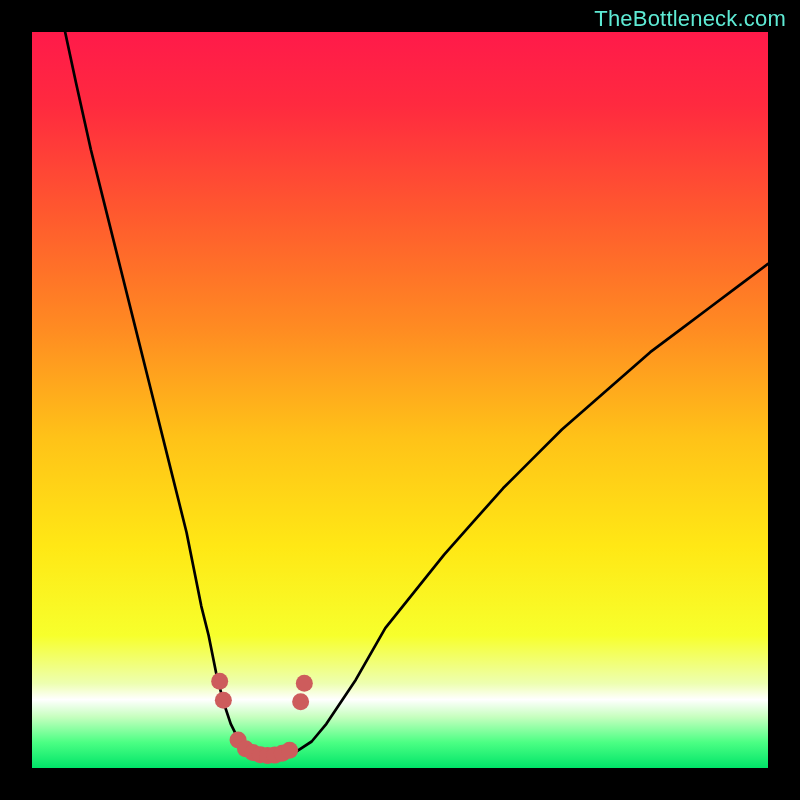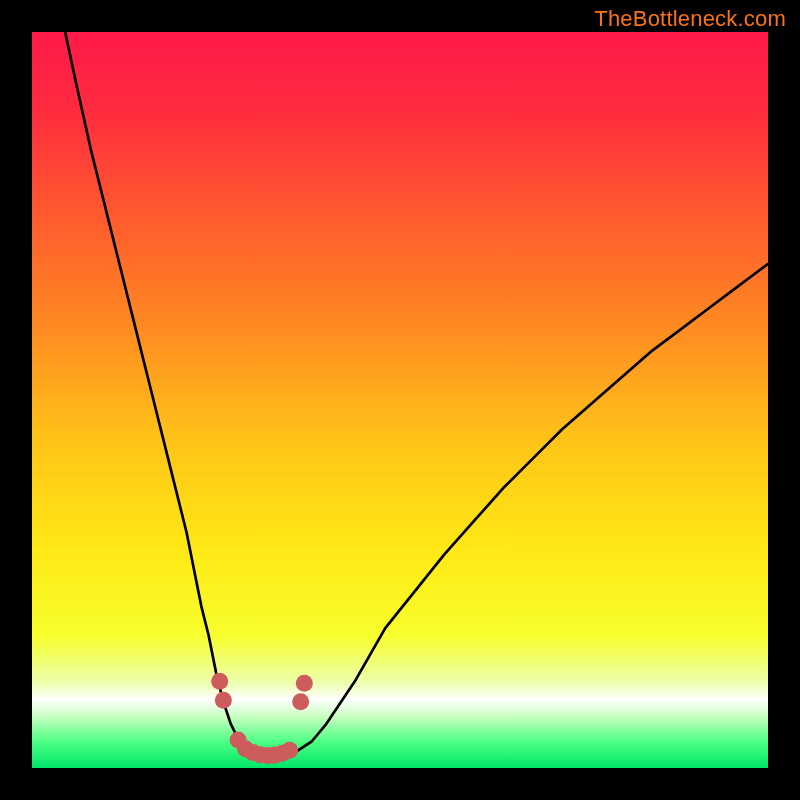--- a/index.html
+++ b/index.html
@@ -23,21 +23,21 @@
     position: absolute;
     left: 32px;
     top: 32px;
     width: 736px;
     height: 736px;
   }
   .watermark {
     position: absolute;
     top: 6px;
     right: 14px;
-    color: #f97316;
+    color: #5eead4;
     font-size: 22px;
     letter-spacing: 0.2px;
     font-weight: 500;
   }
 </style>
 </head>
 <body>
 
 <div class="frame">
   <svg class="plot" viewBox="0 0 736 736" width="736" height="736" preserveAspectRatio="none">

